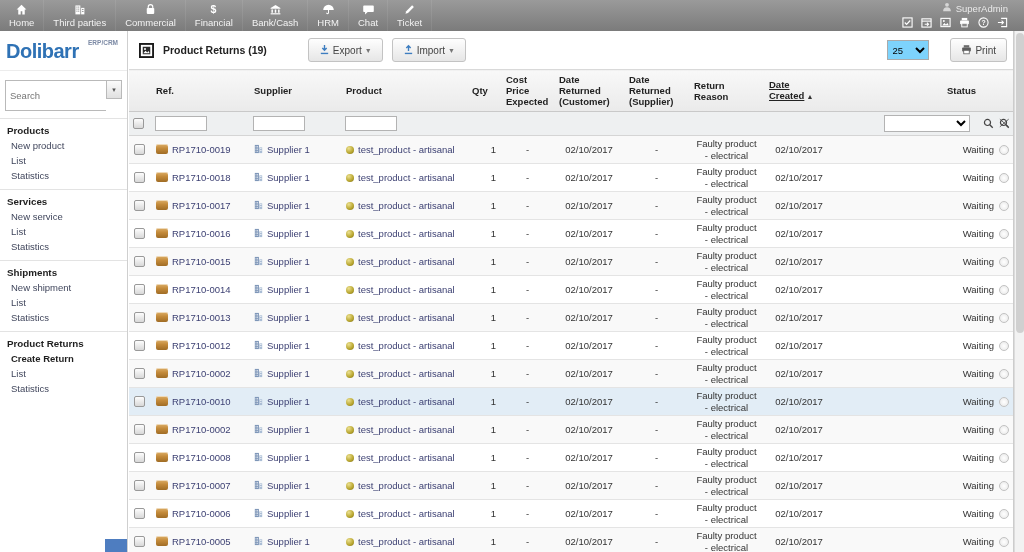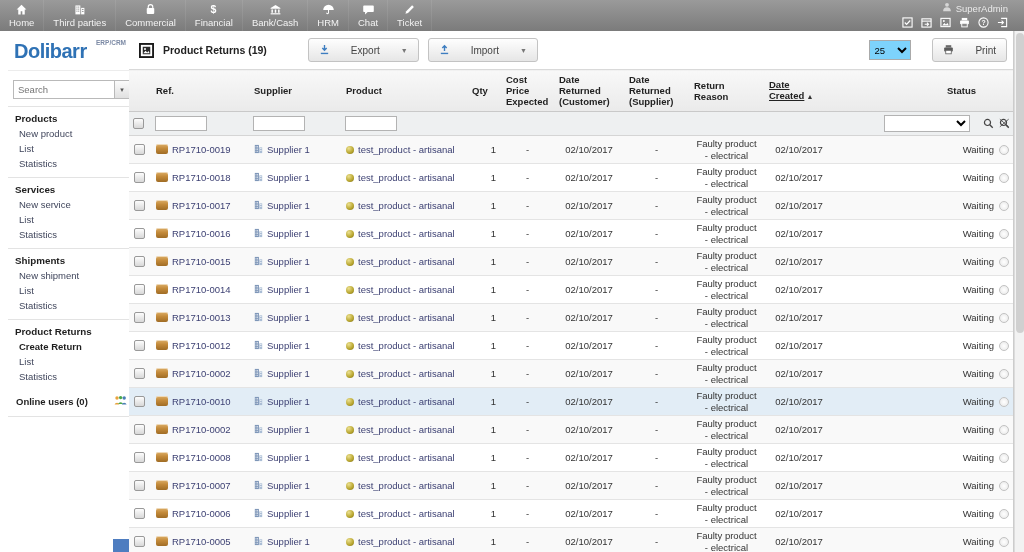--- a/index.html
+++ b/index.html
@@ -18,47 +18,47 @@
   .nav-item svg { width:13px; height:13px; }
   .nav-item.active { background:linear-gradient(#585858,#3a3a3a); }
   .top-right { position:absolute; right:16px; top:2px; text-align:right; color:#eaeaea; font-size:9.5px; }
   .login-row { display:flex; align-items:center; gap:4px; justify-content:flex-end; cursor:pointer; }
   .login-row svg { width:10px; height:10px; }
   .quick-icons { display:flex; gap:8px; margin-top:3px; justify-content:flex-end; }
   .quick-icons .qicon { cursor:pointer; display:flex; align-items:center; }
   .quick-icons svg { width:11px; height:11px; }
 
   
-  .sidebar { position:absolute; left:8px; top:31px; width:128px; bottom:0; background:#fff;
+  .sidebar { position:absolute; left:0; top:31px; width:128px; bottom:0; background:#fff;
              border-right:1px solid #cfcfcf; font-size:9.5px; color:#40465c; }
   .logo { padding:9px 6px 7px; position:relative; border-bottom:1px solid #ececec; cursor:pointer; }
   .logo-main { font-size:20px; font-weight:bold; color:var(--logo,#2f72b5); letter-spacing:-0.5px; }
   .logo-sup { position:absolute; top:8px; right:9px; font-size:6.5px; color:#7c8aa5; font-weight:bold; }
   .search-row { display:flex; margin:9px 5px 7px; }
-  .search-row input { flex:1; min-width:0; height:19px; border:1px solid #b9b9b9; border-right:none;
+  .search-row input { flex:1; min-width:0; height:31px; border:1px solid #b9b9b9; border-right:none;
                       padding:0 4px; font-size:9.5px; color:#555; font-family:inherit; }
   .search-drop { width:16px; height:19px; border:1px solid #b9b9b9;
                  background:linear-gradient(#fbfbfb,#e0e0e0); font-size:7px; color:#555; cursor:pointer; }
   .section { border-top:1px solid #e3e3e3; padding:4px 0 6px; }
   .sec-title { font-weight:bold; color:#1f1f1f; padding:2px 7px; font-size:9.8px; }
   .sec-item { padding:2px 7px 2px 11px; cursor:pointer; color:#40465c; }
   .sec-item.bold { font-weight:bold; color:#1f1f1f; }
   .version { text-align:center; color:#9a9a9a; font-size:9px; padding:11px 0 4px; border-top:1px solid #e3e3e3; }
   .online-row { display:flex; justify-content:space-between; align-items:center;
                 padding:5px 8px 8px; border-bottom:1px solid #e3e3e3; font-weight:bold; color:#1f1f1f; }
   .online-row svg { width:13px; height:11px; }
   .blue-badge { position:absolute; bottom:0; left:105px; width:22px; height:13px; background:#4e7dc0; cursor:pointer; }
 
   
   .content { position:absolute; left:129px; top:31px; right:10px; bottom:0; background:#fff;
              border-right:1px solid #ccc; overflow:hidden; }
   .toolbar { height:38px; display:flex; align-items:center; padding:0 6px 0 10px; gap:9px; }
   .title-icon svg { width:15px; height:15px; display:block; }
   .page-title { font-weight:bold; font-size:10.5px; color:#222; margin-right:32px; white-space:nowrap; }
-  .btn { display:inline-flex; align-items:center; gap:21px; height:24px; padding:0 10px; font-size:10px;
+  .btn { display:inline-flex; align-items:center; gap:3px; height:24px; padding:0 10px; font-size:10px;
          color:#444; background:linear-gradient(#fefefe,#e6e6e6); border:1px solid #c3c3c3;
          border-radius:3px; font-family:inherit; cursor:pointer; white-space:nowrap; }
   .btn svg { width:11px; height:11px; }
   .caret { font-size:7px; color:#777; }
   .spacer { flex:1; }
   select.page-size { width:42px; height:20px; font-size:9.5px; border:1px solid #aaa; background:#7dd3fc;
                      font-family:inherit; margin-right:12px; }
 
   
   table.list { width:885px; border-collapse:collapse; table-layout:fixed; font-size:9.5px; color:#333; }
@@ -270,31 +270,20 @@
           <div class="sec-item">List</div>
           <div class="sec-item">Statistics</div>
         </div>
         <div class="section">
           <div class="sec-title">Product Returns</div>
           <div class="sec-item bold">Create Return</div>
           <div class="sec-item">List</div>
           <div class="sec-item">Statistics</div>
         </div>
       </nav>
-    <div class="online-row">
-      <span>Online users (0)</span>
-      <span><svg viewBox="0 0 13 11">
-            <circle cx="3" cy="3" r="1.7" fill="#e8a33d"></circle>
-            <path d="M.6 9.5a2.5 2.5 0 014.8 0z" fill="#e8a33d"></path>
-            <circle cx="6.6" cy="2.6" r="1.7" fill="#4aa84a"></circle>
-            <path d="M4.2 9a2.5 2.5 0 014.8 0z" fill="#4aa84a"></path>
-            <circle cx="10.2" cy="3" r="1.7" fill="#4a7fb5"></circle>
-            <path d="M7.8 9.5a2.5 2.5 0 014.8 0z" fill="#4a7fb5"></path>
-          </svg></span>
-    </div>
     <div class="blue-badge"></div>
   </aside>
 
   <main class="content">
     <div class="toolbar">
       <span class="title-icon">
           <svg viewBox="0 0 16 16">
             <rect x="1" y="1" width="14" height="14" fill="#fff" stroke="#1a1a1a" stroke-width="2"></rect>
             <rect x="4" y="4" width="8" height="8" fill="#2b2b2b"></rect>
             <circle cx="6.4" cy="6.4" r="1.1" fill="#fff"></circle>

